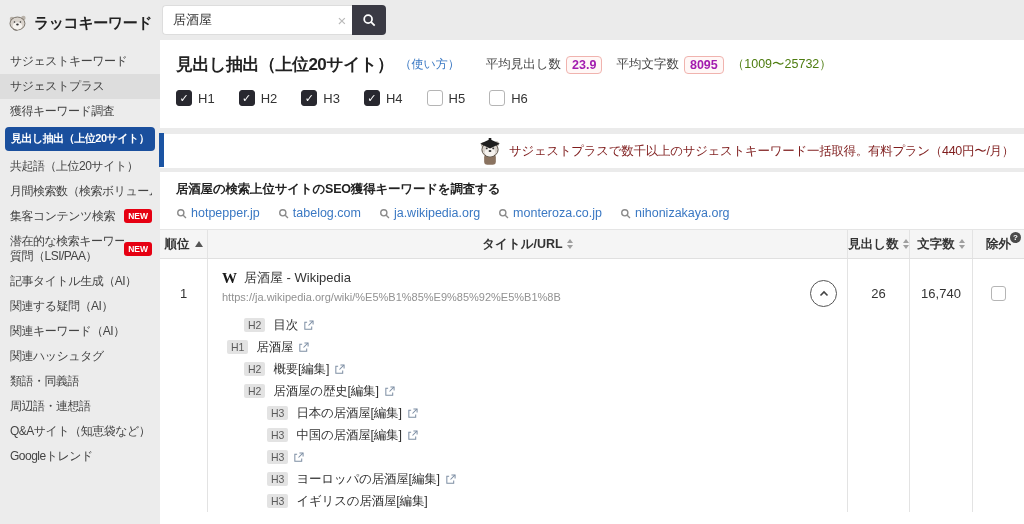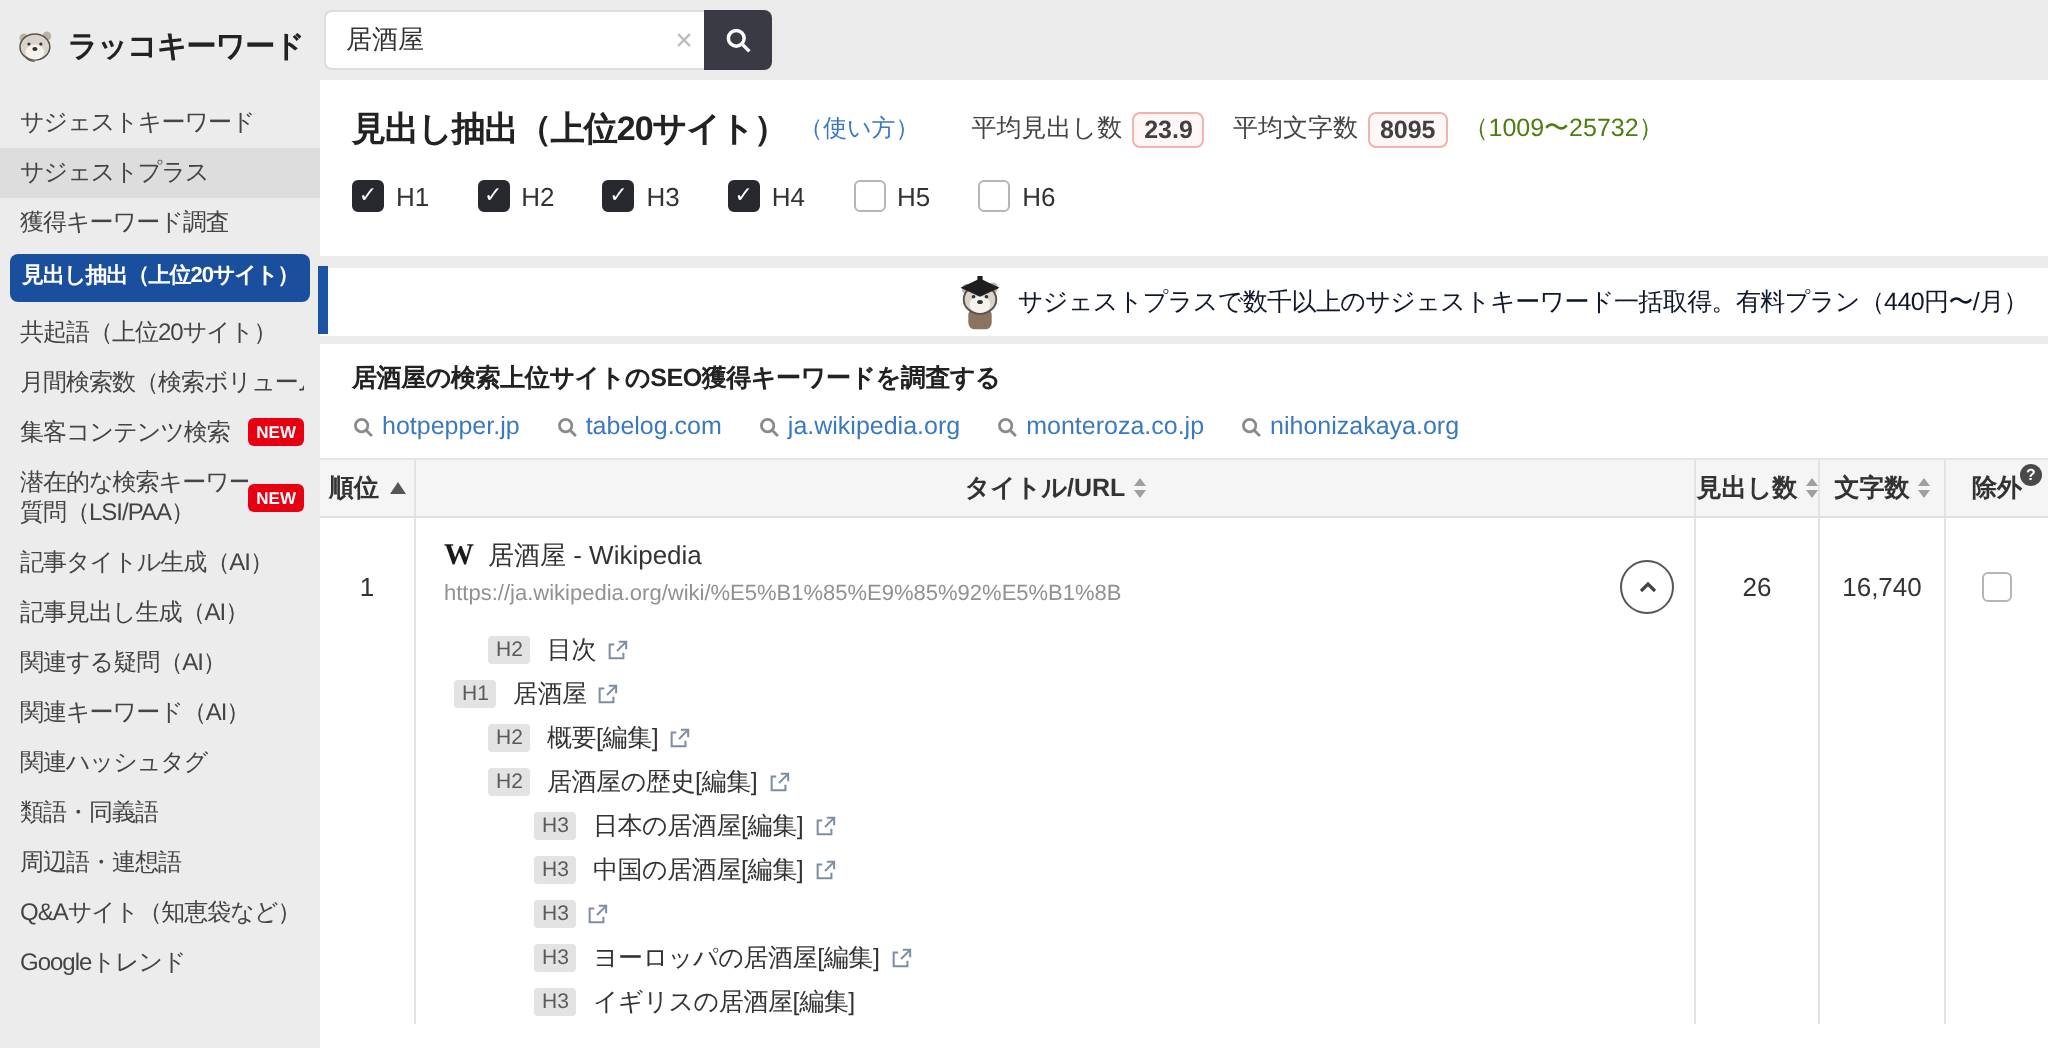--- a/index.html
+++ b/index.html
@@ -35,34 +35,34 @@
   .searchbtn { width:34px; height:30px; background:#3a3a44; border:none; border-radius:0 4px 4px 0;
     color:#fff; display:flex; align-items:center; justify-content:center; cursor:pointer; }
 
   .card { background:#fff; }
   .head-card { padding:13px 16px 12px 16px; height:88px; }
   .title-row { display:flex; align-items:center; }
   .title-row h1 { font-size:17px; font-weight:bold; color:#222; letter-spacing:-0.5px; }
   .usage { color:#3a78c3; font-size:12px; margin-left:6px; cursor:pointer; text-decoration:none; }
   .stat-label { font-size:12.5px; color:#444; margin-left:26px; }
   .stat-label + .stat-badge { margin-left:5px; }
-  .stat-badge { color:#404040; font-weight:bold; font-size:12.5px; border:1px solid #f0b3ae;
+  .stat-badge { color:#a21caf; font-weight:bold; font-size:12.5px; border:1px solid #f0b3ae;
     background:#fff7f6; border-radius:4px; padding:1px 5px; }
   .stat-badge + .stat-label { margin-left:14px; }
   .range { font-size:12.5px; color:#4d7c0f; margin-left:8px; }
   .hchecks { display:flex; gap:24px; margin-top:14px; }
   .hcheck { display:flex; align-items:center; gap:6px; font-size:13px; cursor:pointer; }
   .cbox { width:16px; height:16px; border:1px solid #b5b5b5; border-radius:3px; background:#fff;
     display:flex; align-items:center; justify-content:center; }
   .cbox.checked { background:#28282f; border-color:#28282f; }
   .check-icon { color:#fff; font-size:11px; font-weight:bold; line-height:1; }
 
   .promo { background:#fff; margin-top:6px; height:34px; display:flex; align-items:center;
     justify-content:flex-end; padding-right:10px; gap:6px; }
-  .promo a { color:#0f172a; font-size:12.5px; text-decoration:none; cursor:pointer; letter-spacing:-0.3px; }
+  .promo a { color:#7f1d1d; font-size:12.5px; text-decoration:none; cursor:pointer; letter-spacing:-0.3px; }
 
   .content-card { margin-top:4px; flex:1; padding-top:9px; overflow:hidden; }
   .investigate-title { font-size:12.5px; font-weight:bold; color:#222; padding:0 16px; letter-spacing:-0.2px; }
   .domains { display:flex; gap:18px; padding:8px 16px 9px 16px; }
   .domain { display:flex; align-items:center; gap:4px; font-size:12.5px; color:#3a78c3;
     text-decoration:none; cursor:pointer; }
   .domain svg { color:#8a8a8a; }
 
   
   .tbl { border-top:1px solid #e5e5e5; }
@@ -172,26 +172,20 @@
         <div class="side-item normal">
           <span class="labels">
             <div>潜在的な検索キーワード/</div>
             <div>質問（LSI/PAA）</div>
           </span>
           <span class="new-badge">NEW</span>
         </div>
         <div class="side-item normal">
           <span class="labels">
             <div>記事タイトル生成（AI）</div>
-          </span>
-
-        </div>
-        <div class="side-item normal">
-          <span class="labels">
-            <div>記事見出し生成（AI）</div>
           </span>
 
         </div>
         <div class="side-item normal">
           <span class="labels">
             <div>関連する疑問（AI）</div>
           </span>
 
         </div>
         <div class="side-item normal">

